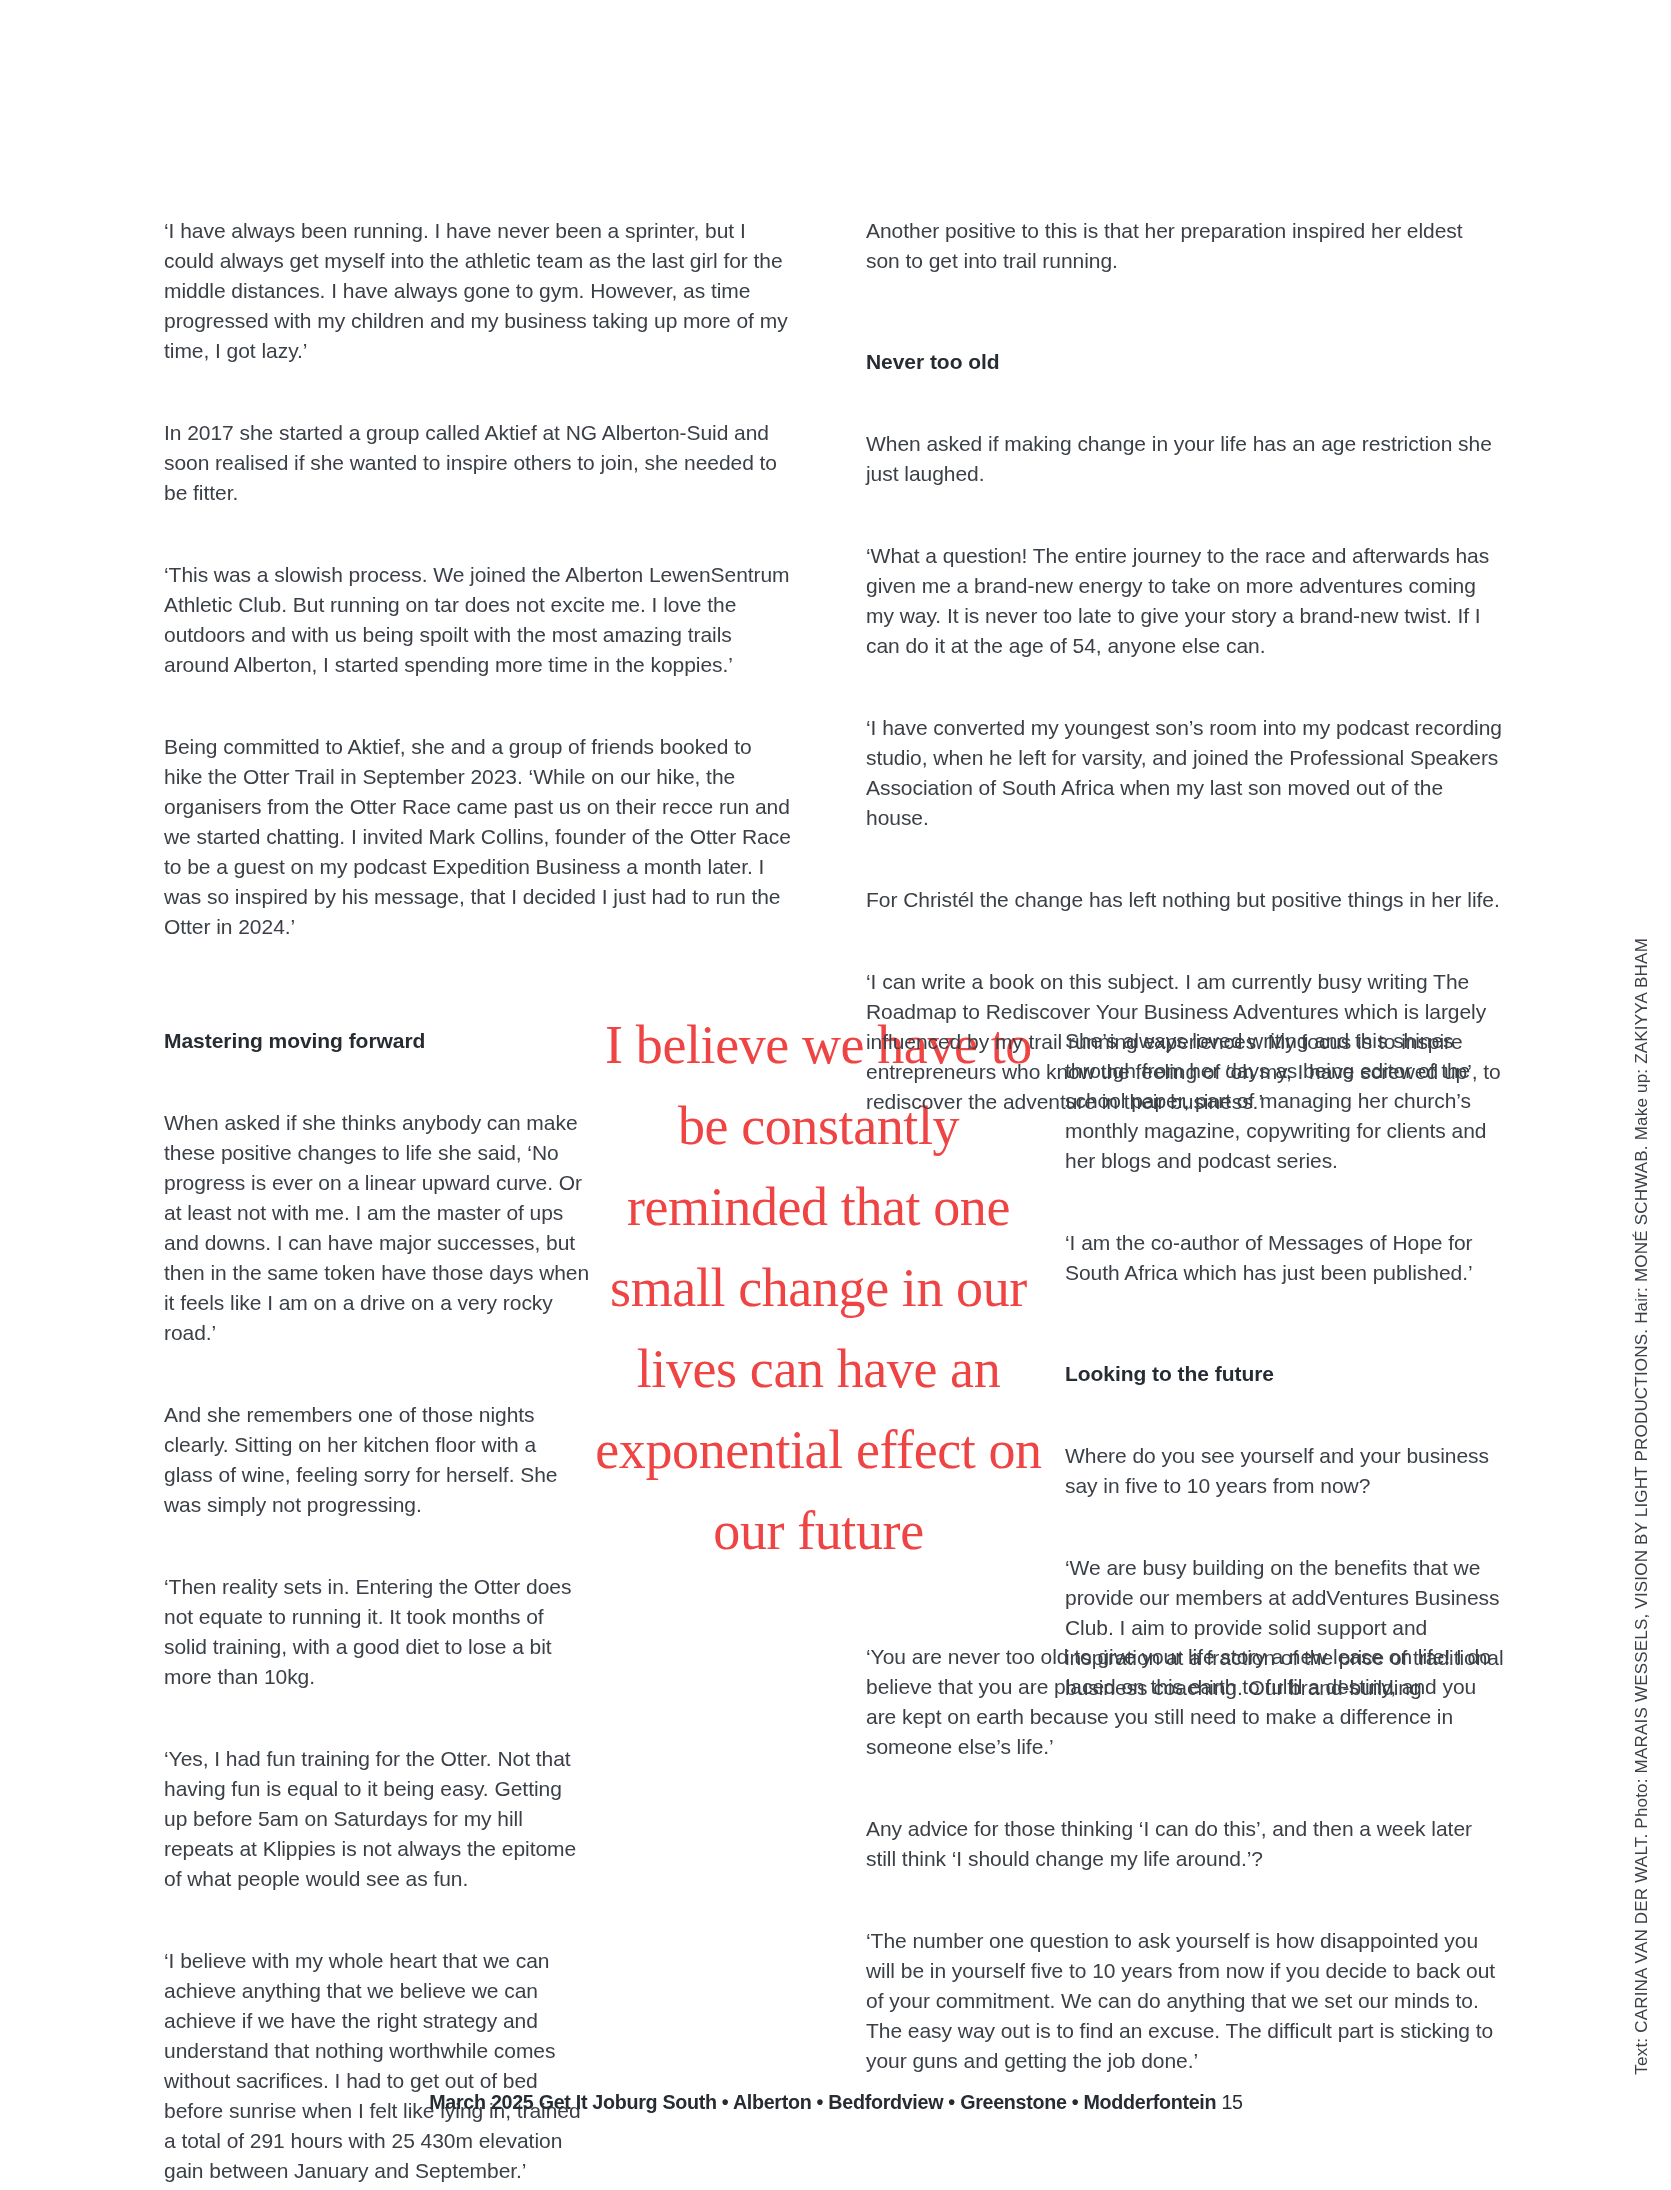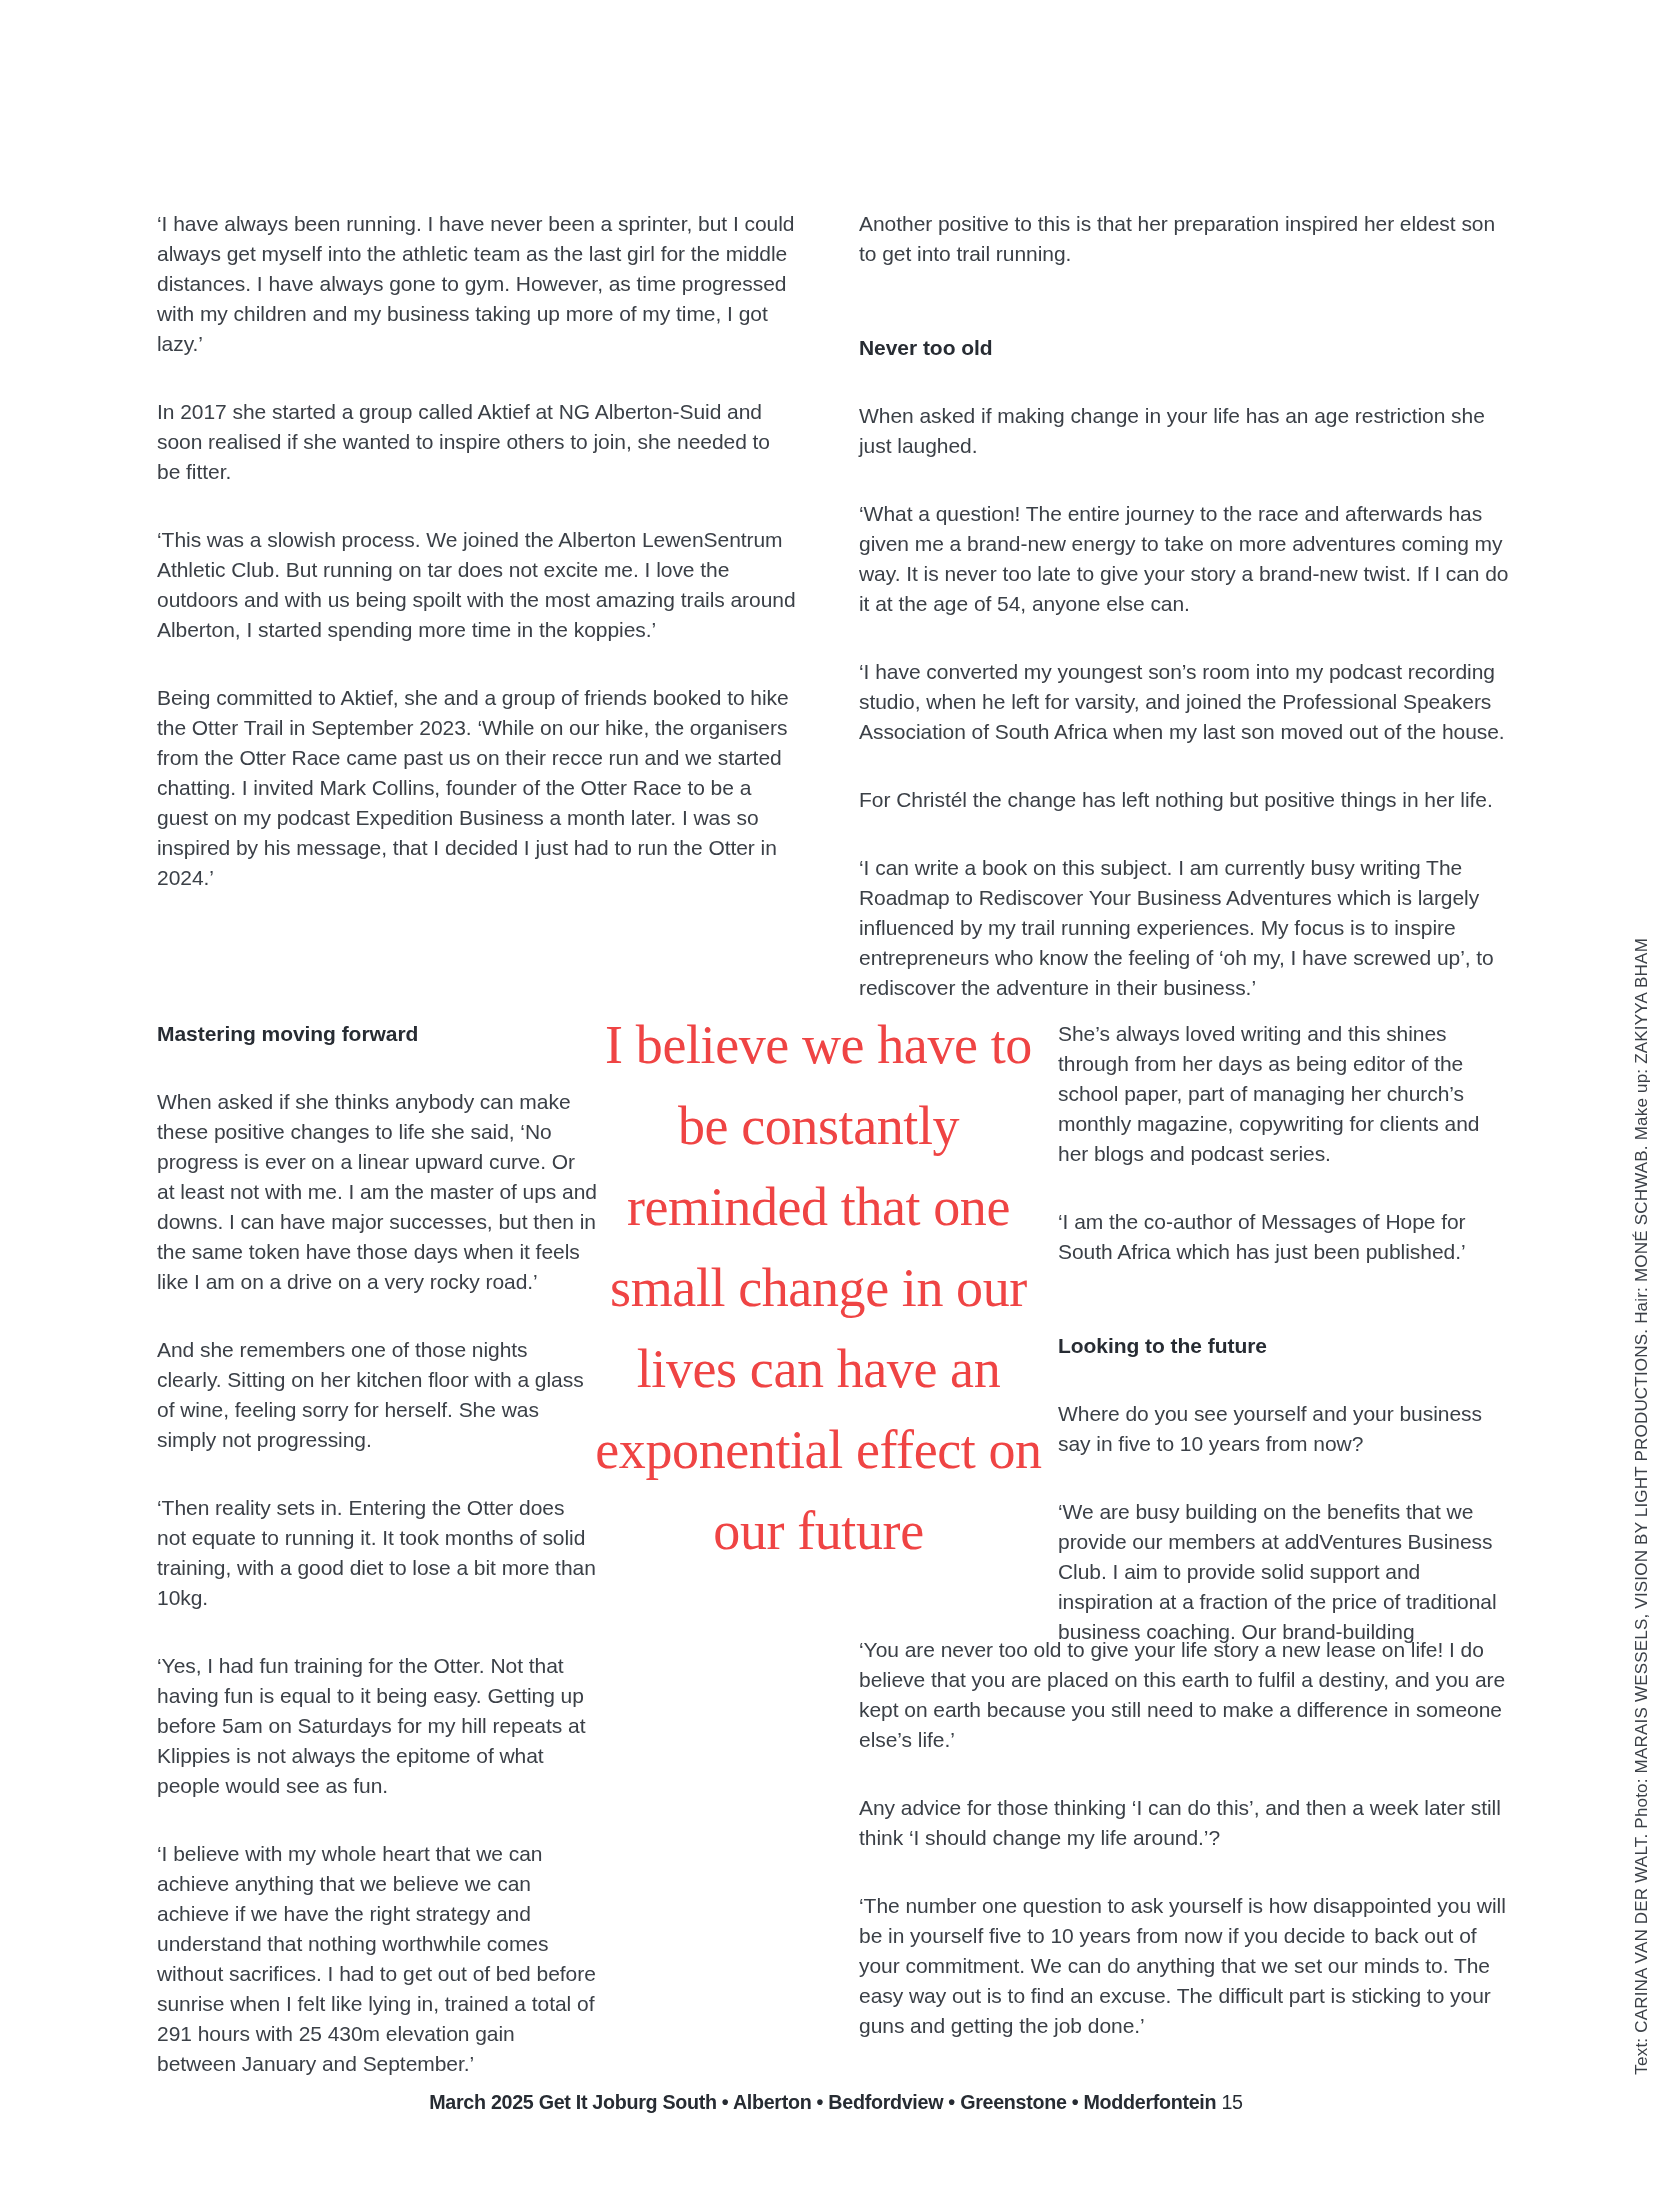--- a/index.html
+++ b/index.html
@@ -20,21 +20,21 @@
   .col {
     position: absolute;
     font-family: "Liberation Sans", sans-serif;
     font-size: 21px;
     line-height: 30px;
     color: #3b4047;
     letter-spacing: -0.05px;
     white-space: pre-line;
   }
   .col p {
-    margin: 4px;
+    margin: 11px;
   }
   .col p.gap {
     margin-top: 29.6px;
   }
   .sub-head {
     font-weight: bold;
     color: #272c33;
     margin: 0;
   }
 

